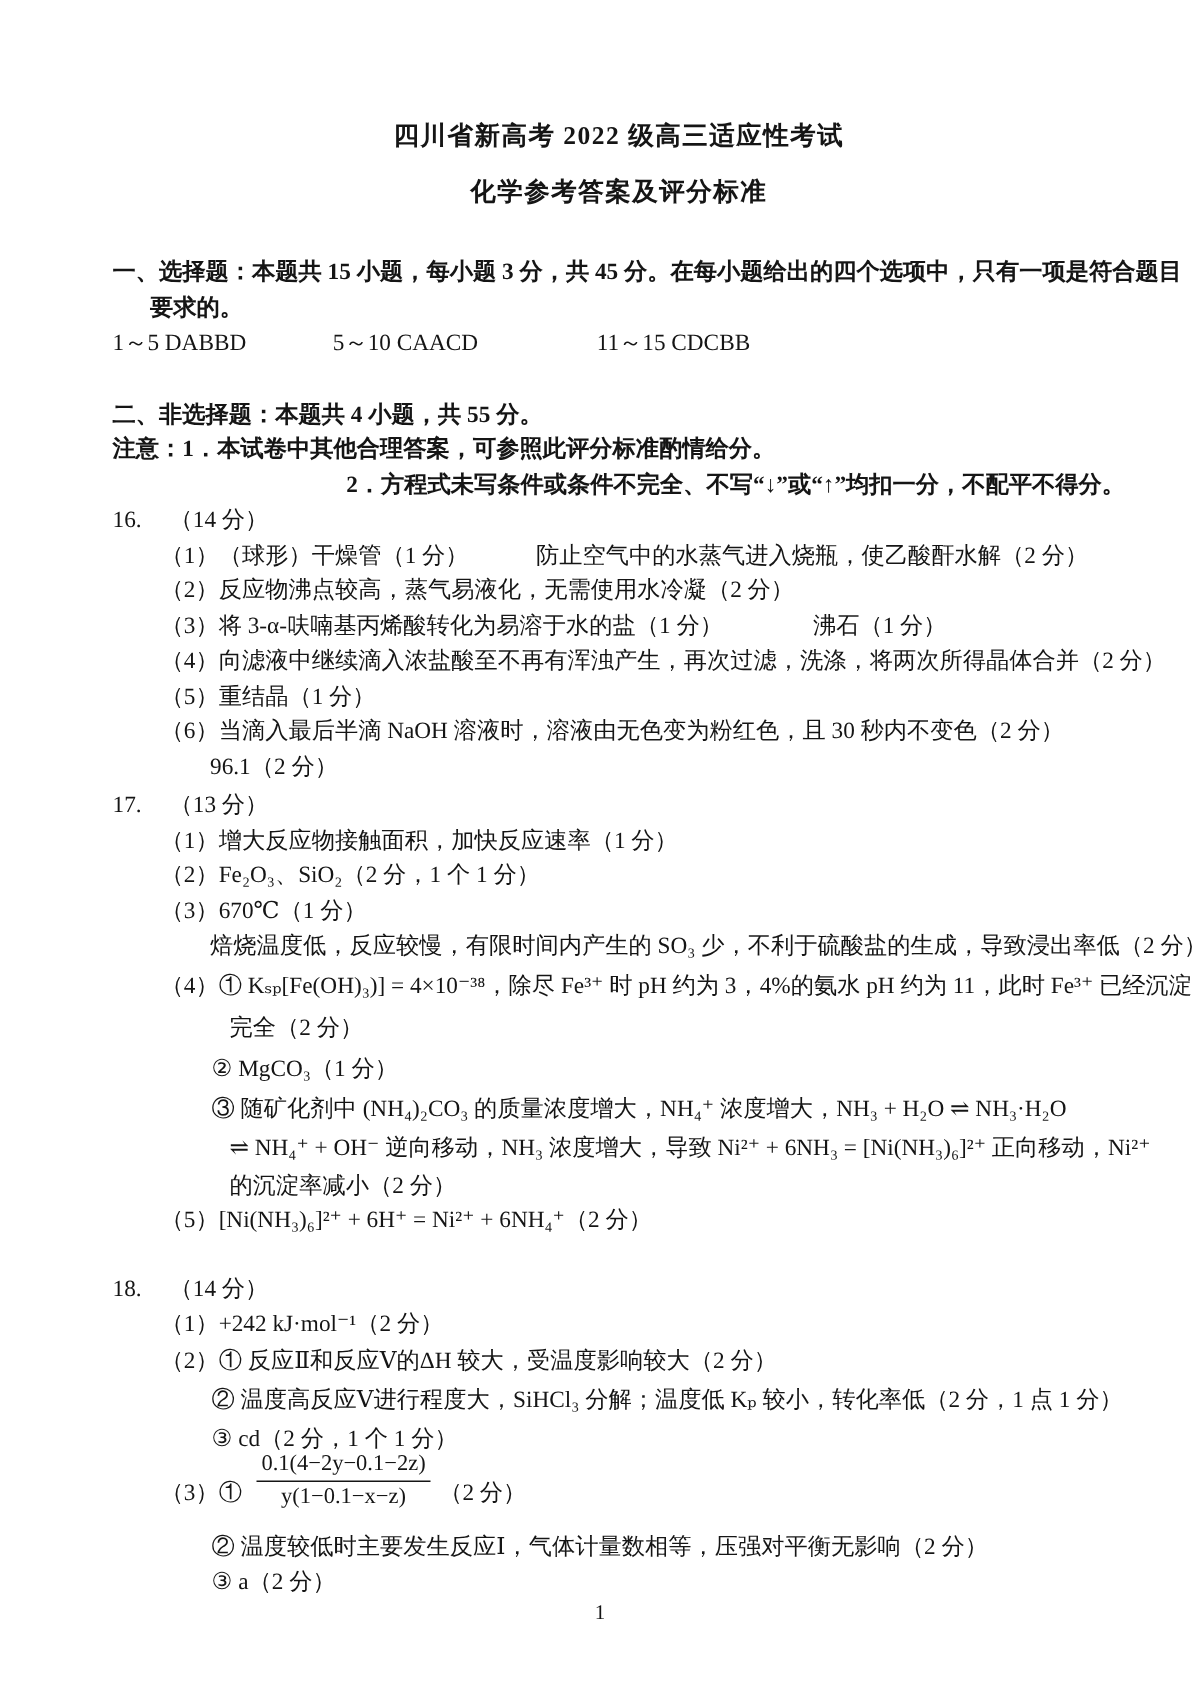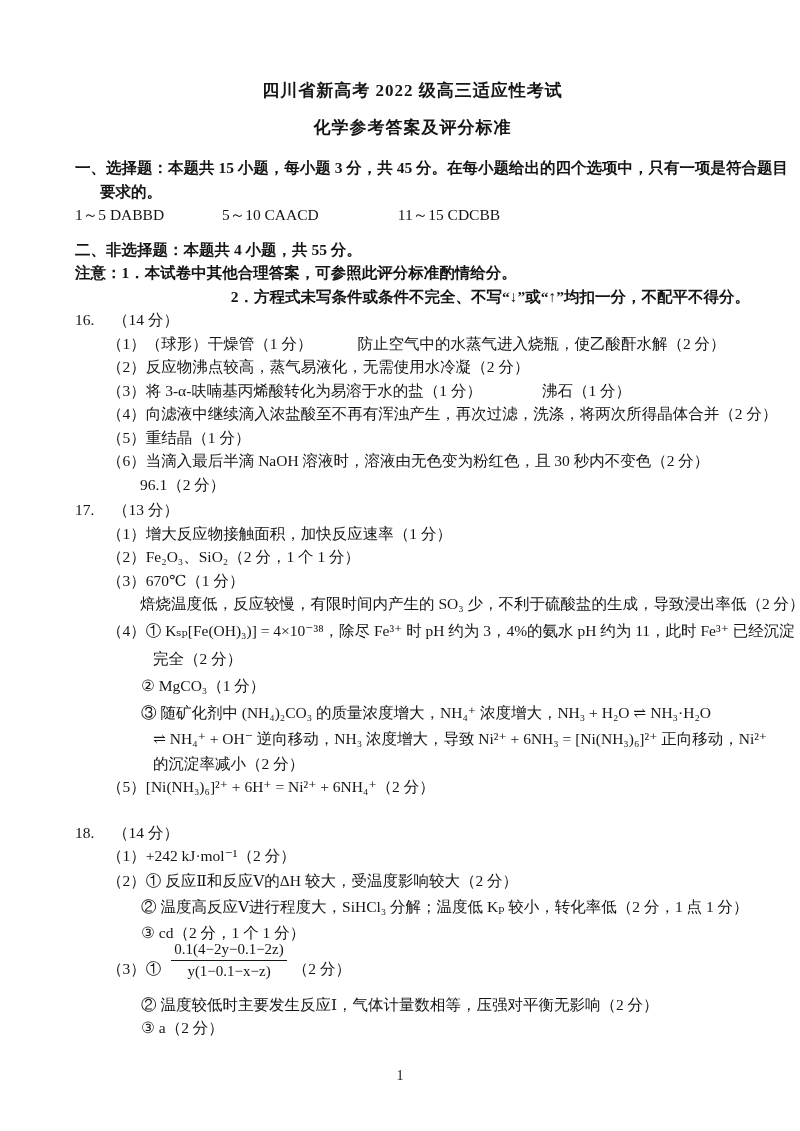--- a/index.html
+++ b/index.html
@@ -17,22 +17,22 @@
   .line{font-size:15.5px;line-height:23.5px;white-space:nowrap;}
   .bold{font-weight:bold;}
   
   .in0b{padding-left:25px;}
   .note2{padding-left:53px;text-align:right;}
   .in1{padding-left:32px;}
   .in1c{padding-left:65px;}   
   .in2{padding-left:66px;}    
   .in2c{padding-left:78px;}   
   
-  .mt-a{margin-top:10px;font-family:Liberation Serif, serif;}     
-  .mt-b{margin-top:11px;}     
+  .mt-a{margin-top:24px;font-family:Liberation Serif, serif;}     
+  .mt-b{margin-top:24px;}     
   .mt-c{margin-top:2px;}     
   .mt-d{margin-top:22px;}     
   .qlabel{display:inline-block;width:38px;}
   .ans-row span{display:inline-block;}
   .ans-1{width:143px;}
   .ans-2{width:172px;}
   .gap-a{margin-left:45px;}
   .gap-b{margin-left:60px;}
   .lh27{line-height:27px;}
   .lh26{line-height:26px;}

